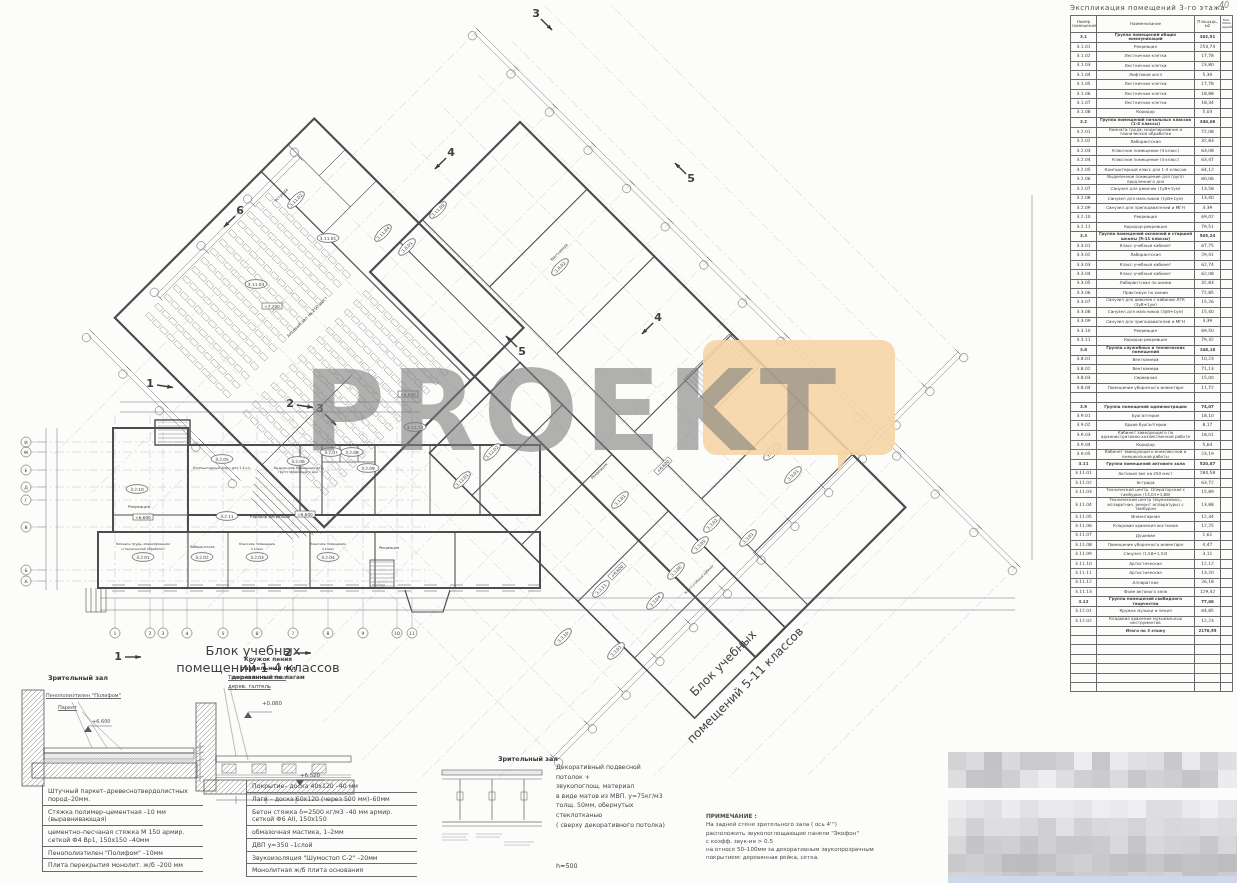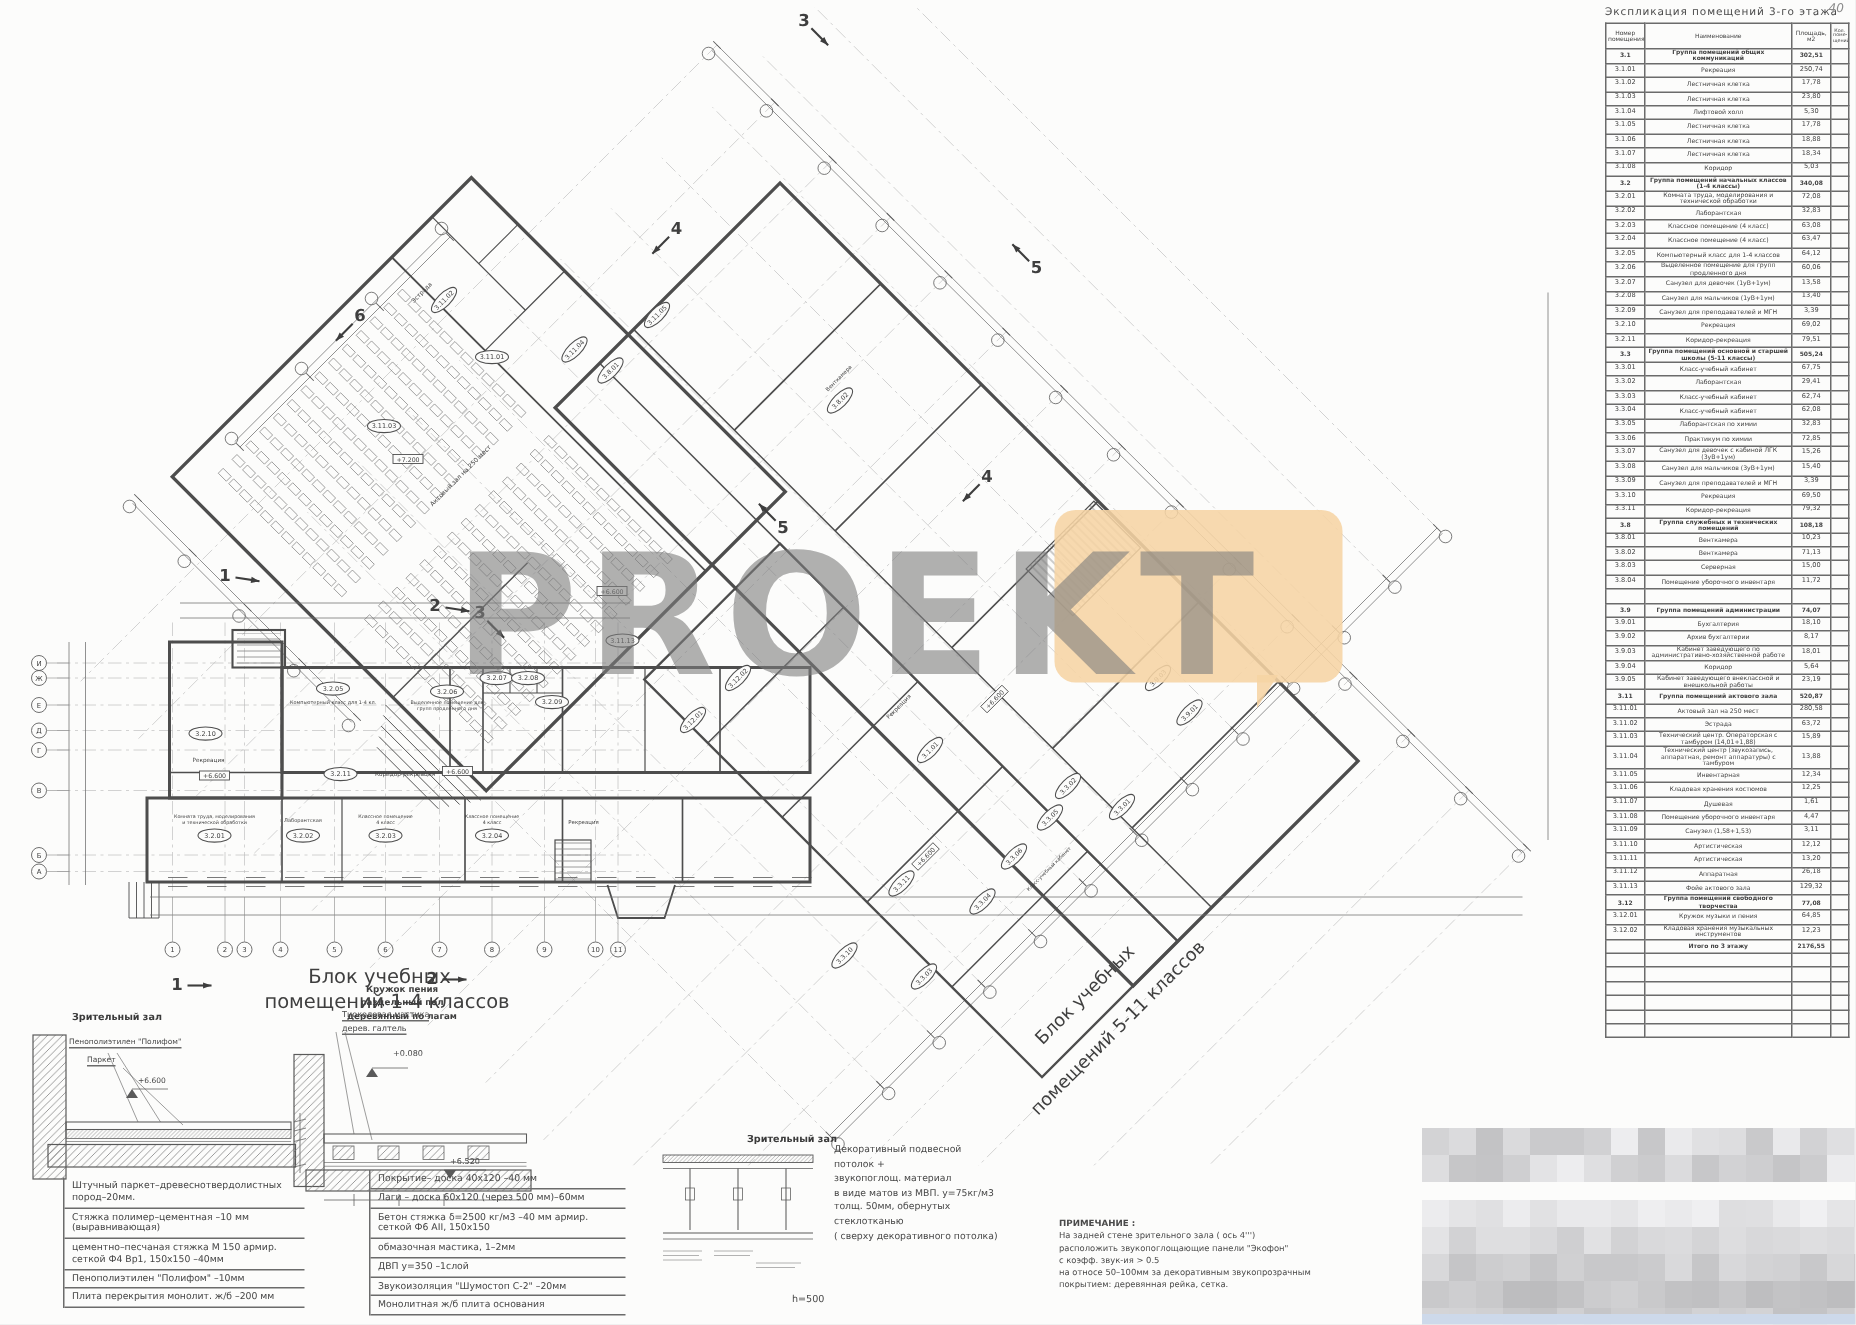--- a/index.html
+++ b/index.html
@@ -1493,21 +1493,21 @@
     </div>
 
   <div class="d-title abs" style="left:498px;top:755px;">Зрительный зал</div>
   <div class="d3text" style="left:556px;top:762px;width:150px;">Декоративный подвесной
 потолок +
 звукопоглощ. материал
 в виде матов из МВП. у=75кг/м3
 толщ. 50мм, обернутых
 стеклотканью
 ( сверху декоративного потолка)</div>
-  <div class="scale" style="left:528px;top:862px;">h=500</div>
+  <div class="scale" style="left:556px;top:862px;">h=500</div>
 
   <div class="note" style="left:706px;top:812px;width:250px;">
     <div class="nl">ПРИМЕЧАНИЕ :</div>
     <div id="note-lines">
         <div>На задней стене зрительного зала ( ось 4''')</div>
         <div>расположить звукопоглощающие панели "Экофон"</div>
         <div>с коэфф. звук-ия &gt; 0.5</div>
         <div>на относе 50–100мм за декоративным звукопрозрачным</div>
         <div>покрытием: деревянная рейка, сетка.</div>
       </div>

